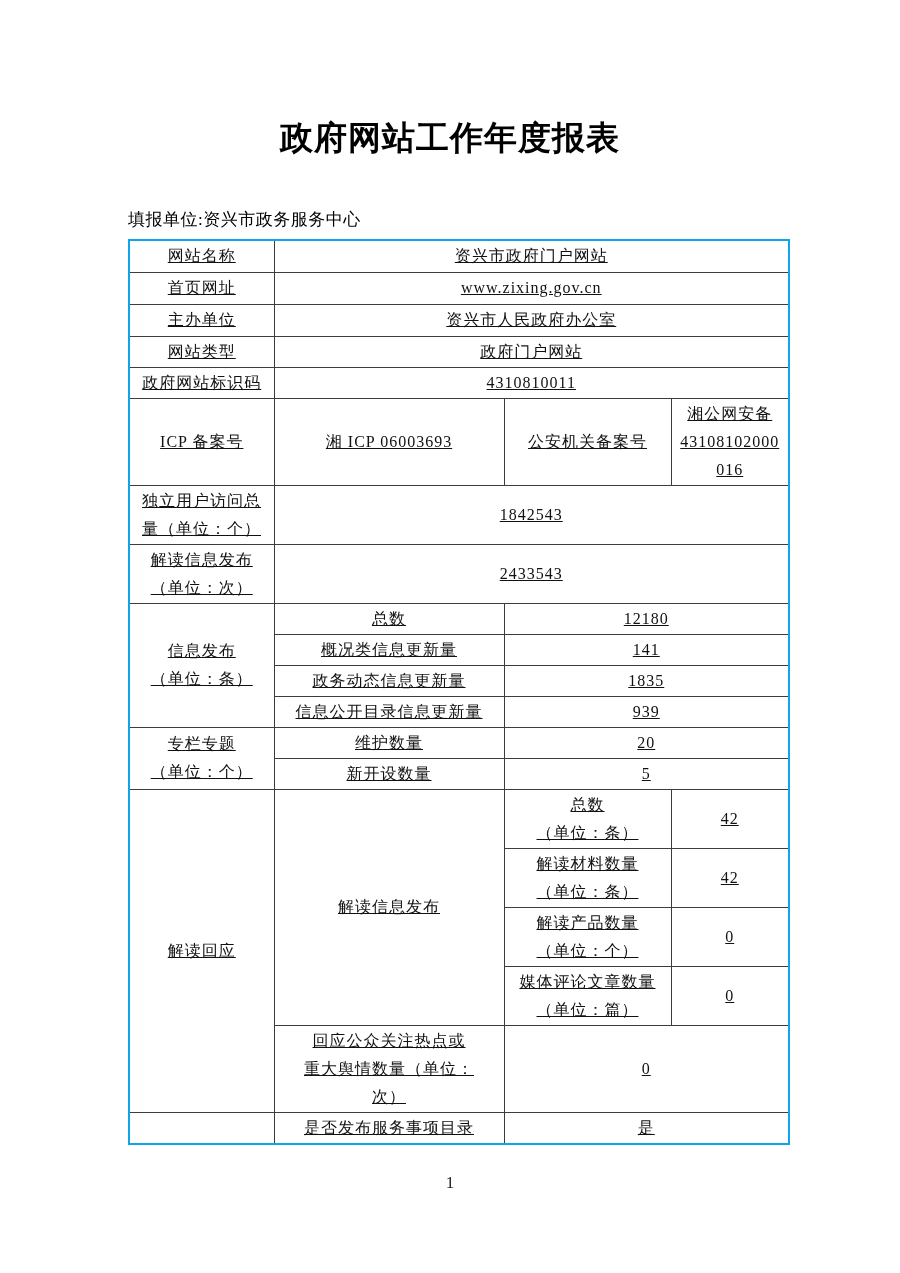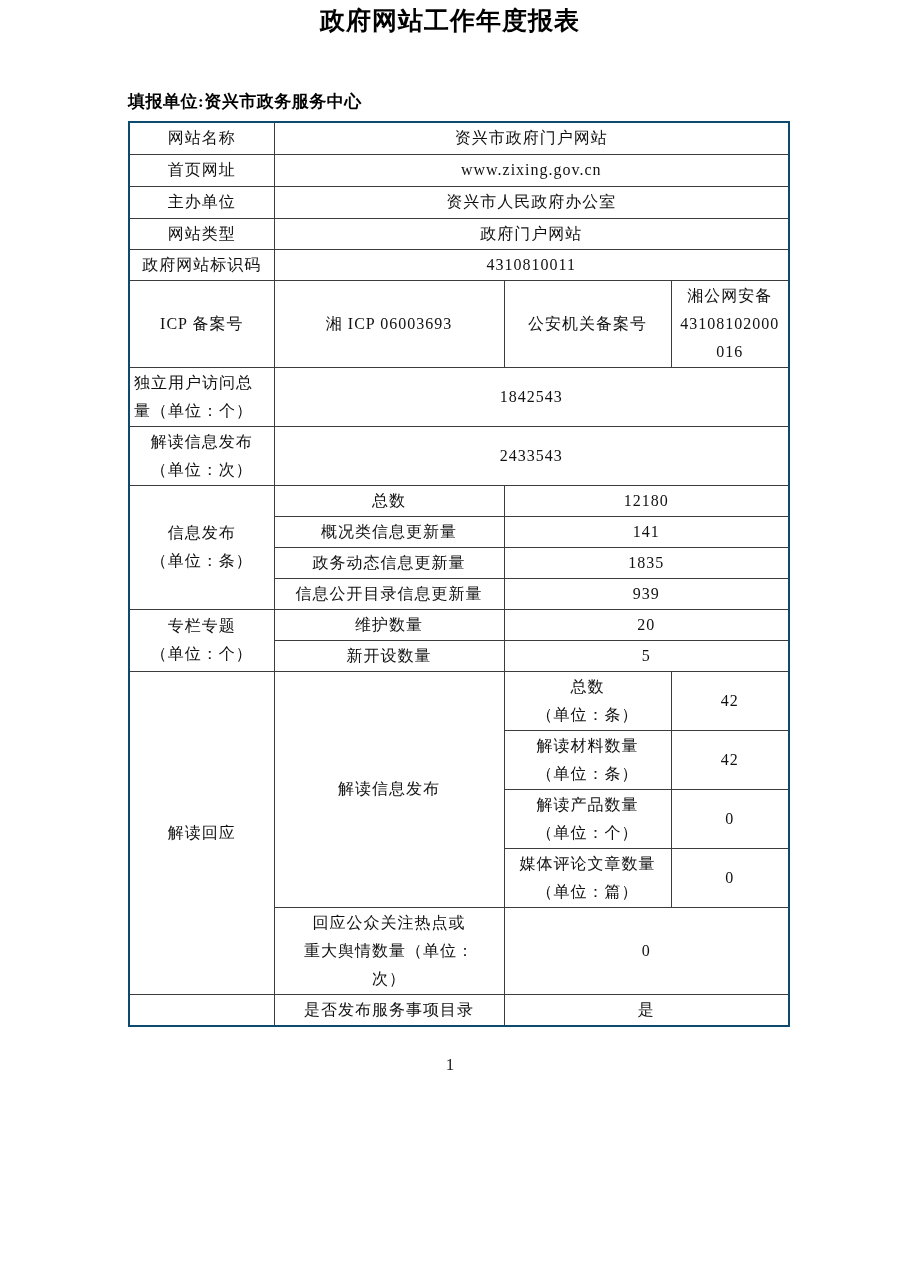--- a/index.html
+++ b/index.html
@@ -12,66 +12,68 @@
     height: 1273px;
     font-family: "Liberation Serif", "DejaVu Serif", serif;
     color: #111;
     overflow: hidden;
   }
   .page {
     width: 900px;
     height: 1273px;
   }
   .doc-title {
+    padding-top: 118px;
     text-align: center;
     font-family: "Liberation Sans", "DejaVu Sans", sans-serif;
     font-weight: bold;
-    font-size: 25px;
+    font-size: 33px;
     line-height: 40px;
     letter-spacing: 1px;
     color: #000;
   }
   .doc-subtitle {
     margin-top: 33px;
     text-align: center;
     font-size: 18px;
     line-height: 26px;
     letter-spacing: 1px;
     color: #000;
   }
   .reporting-unit {
     margin: 51px 8px 0 128px;
     font-size: 17px;
     line-height: 22px;
-    font-weight: bold;
+    font-weight: normal;
     letter-spacing: 0.5px;
     color: #000;
   }
   table.report-table {
     border-collapse: collapse;
     table-layout: fixed;
     width: 660px;
     margin: 8px 16px 0 128px;
-    border: 2px solid #0c4a6e;
+    border: 2px solid #0ea5e9;
+    text-decoration: underline;
   }
   table.report-table td {
     border: 1px solid #3c3c3c;
     text-align: center;
     vertical-align: middle;
     font-size: 16px;
     line-height: 28px;
     letter-spacing: 1px;
     white-space: pre-line;
     padding: 1px 3px;
     overflow: hidden;
     color: #111;
   }
   table.report-table td.left {
     text-align: left;
-    padding-left: 4px;
+    padding-left: 12px;
   }
   tr.h30 { height: 30px; }
   tr.h31 { height: 31px; }
   tr.h32 { height: 32px; }
   tr.h48 { height: 48px; }
   tr.h52 { height: 52px; }
   tr.h53 { height: 53px; }
   tr.h59 { height: 59px; }
   tr.h75 { height: 75px; }
   tr.h80 { height: 80px; }

